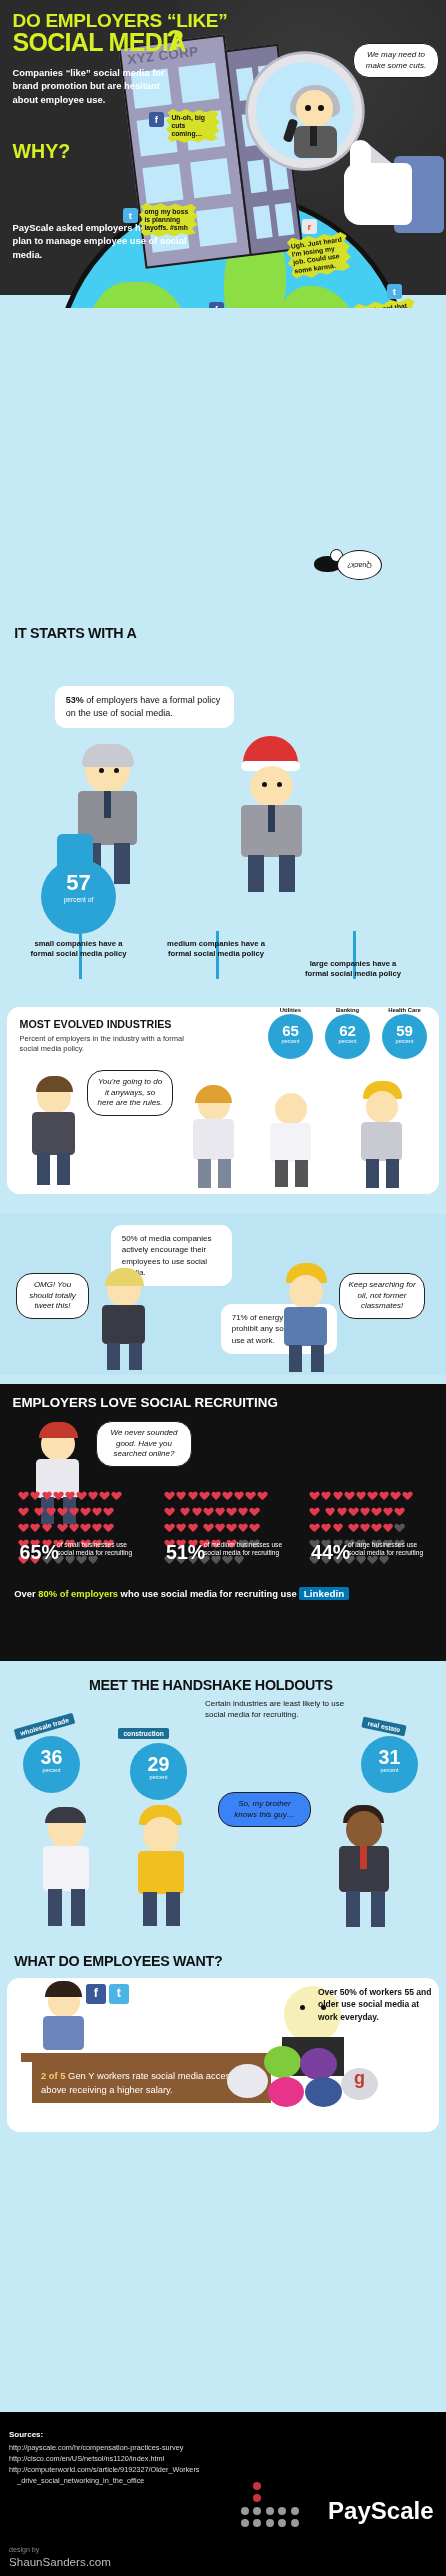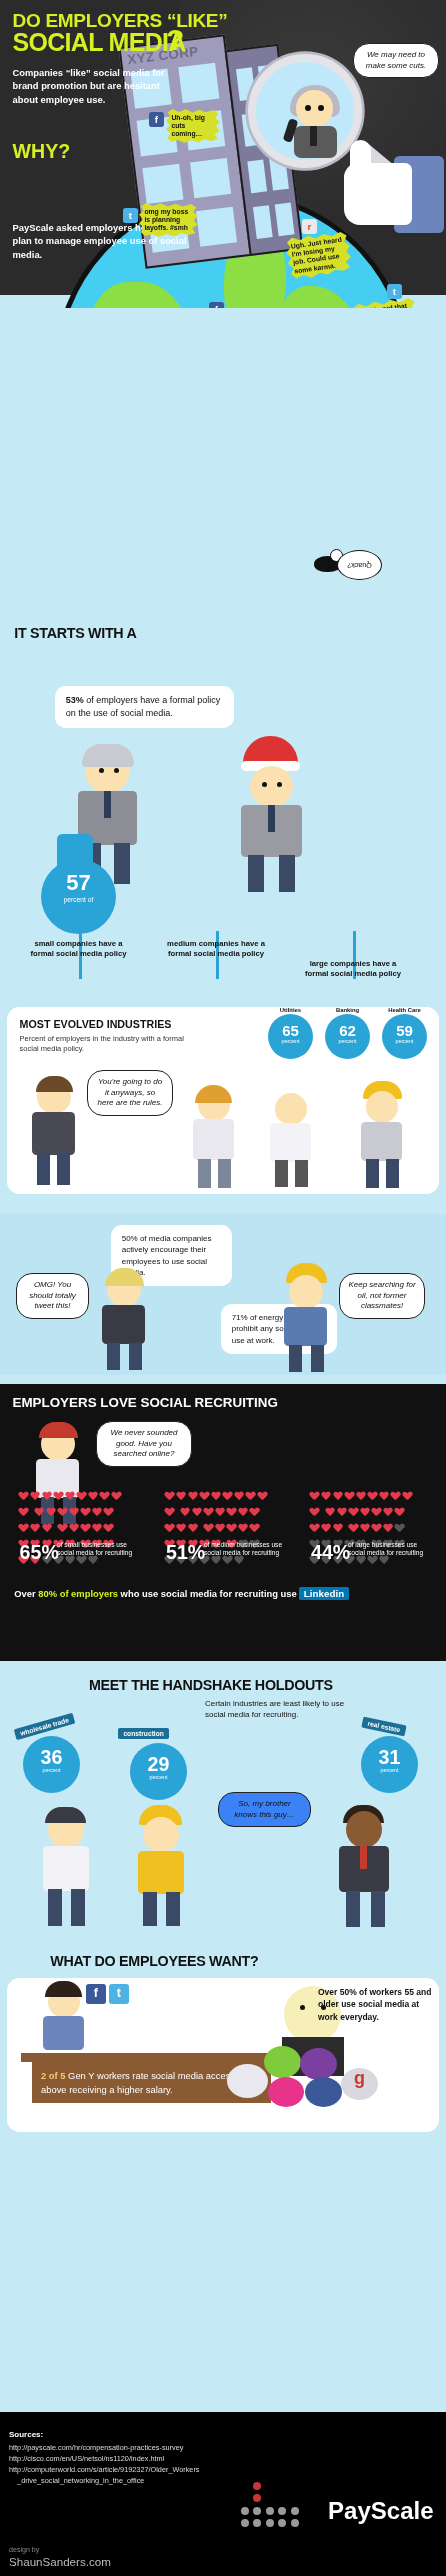--- a/index.html
+++ b/index.html
@@ -444,21 +444,21 @@
     </div>
     <div class="fig" style="left:328px;top:1514px;width:71px;height:120px;">
       <div style="position:absolute;left:15px;top:-3.6px;width:41px;height:18px;background:#2e2218;border-radius:20.5px 20.5px 0 0;"></div>
       <div class="head" style="left:18px;top:1.8px;width:36px;height:37px;background:#8a5a33;"></div>
       <div class="torso" style="left:10.7px;top:37px;width:50px;height:46px;background:#3a3a44;"></div>
       <div style="position:absolute;left:32px;top:37px;width:7.1px;height:23px;background:#c43b2e;"></div>
       <div class="leg" style="left:18px;top:82px;width:14.3px;height:36px;"></div>
       <div class="leg" style="left:43px;top:82px;width:14.3px;height:36px;"></div>
     </div>
 
-    <div class="sec-h1" style="position:absolute;left:14.3px;top:1658px;margin-left:36px;">WHAT DO EMPLOYEES WANT?</div>
+    <div class="sec-h1" style="position:absolute;left:14.3px;top:1658px;">WHAT DO EMPLOYEES WANT?</div>
     <div class="ew-panel" style="top:1683px;height:154px;"></div>
 
     <div class="fig" style="left:32px;top:1691px;width:66px;height:80px;">
       <div class="head" style="left:16px;top:0;width:32px;height:32px;"></div>
       <div style="position:absolute;left:13.4px;top:-5.4px;width:37px;height:16px;background:#2e2218;border-radius:19px 19px 0 0;"></div>
       <div class="torso" style="left:10.7px;top:30px;width:41px;height:34px;background:#6d85bd;"></div>
     </div>
     <div class="sic fb" style="left:86px;top:1689px;width:19.6px;height:19.6px;line-height:19.6px;font-size:12.5px;">f</div>
     <div class="sic tw" style="left:109px;top:1689px;width:19.6px;height:19.6px;line-height:19.6px;font-size:12.5px;">t</div>
 

